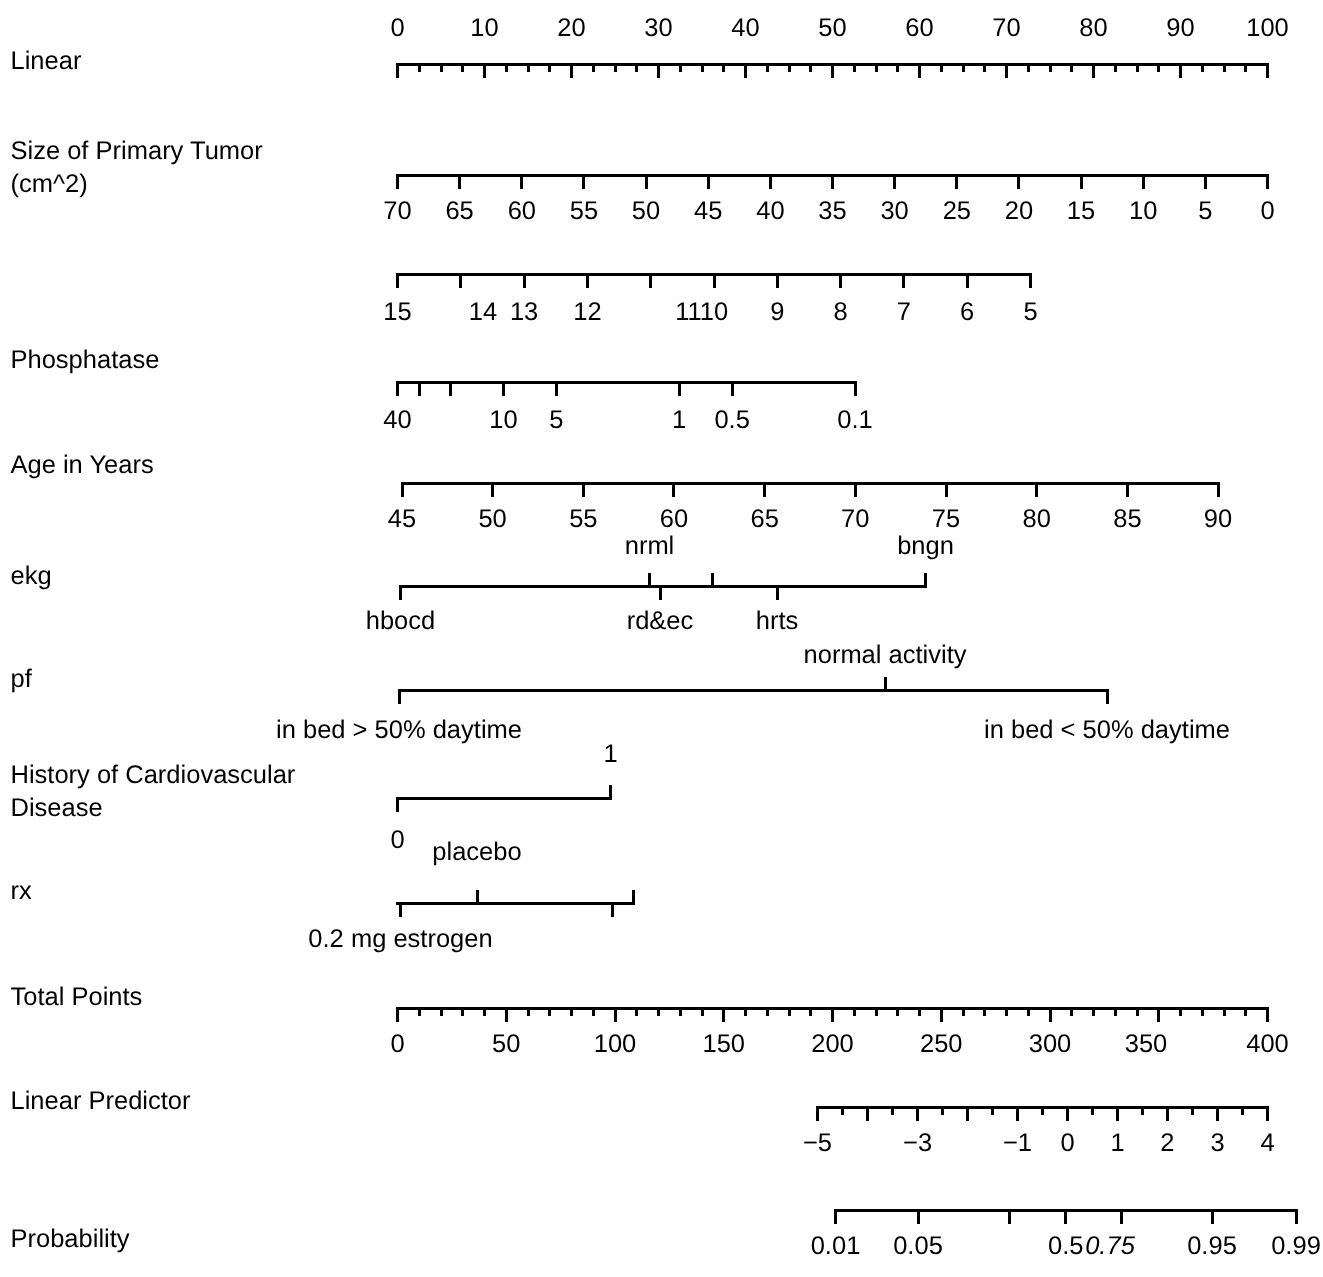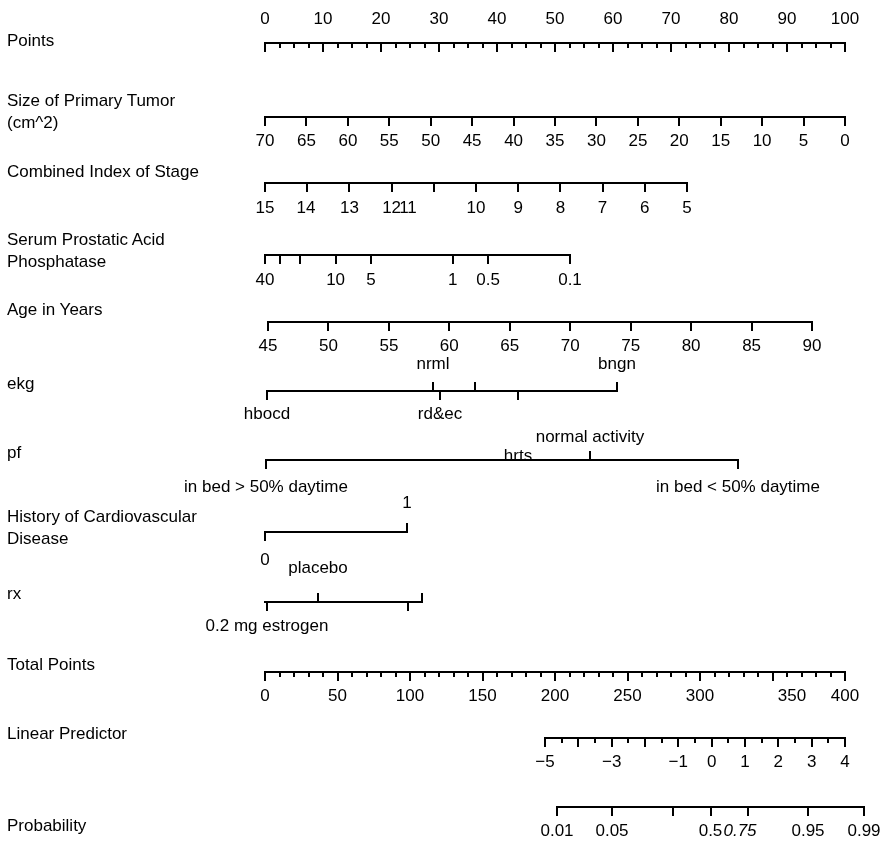--- a/index.html
+++ b/index.html
@@ -198,21 +198,21 @@
       <line x1="556" y1="807" x2="865" y2="807" stroke="#000000" stroke-width="2" shape-rendering="crispEdges"></line>
       <line x1="557" y1="807" x2="557" y2="816" stroke="#000000" stroke-width="2" shape-rendering="crispEdges"></line>
       <line x1="612" y1="807" x2="612" y2="816" stroke="#000000" stroke-width="2" shape-rendering="crispEdges"></line>
       <line x1="673" y1="807" x2="673" y2="816" stroke="#000000" stroke-width="2" shape-rendering="crispEdges"></line>
       <line x1="710.5" y1="807" x2="710.5" y2="816" stroke="#000000" stroke-width="2" shape-rendering="crispEdges"></line>
       <line x1="747.5" y1="807" x2="747.5" y2="816" stroke="#000000" stroke-width="2" shape-rendering="crispEdges"></line>
       <line x1="808" y1="807" x2="808" y2="816" stroke="#000000" stroke-width="2" shape-rendering="crispEdges"></line>
       <line x1="864" y1="807" x2="864" y2="816" stroke="#000000" stroke-width="2" shape-rendering="crispEdges"></line>
     </svg>
     <div class="axis-title" style="top: 30px;">
-      <span>Points</span>
+      <span>Linear</span>
     </div>
     <div class="tick-label" style="left: 265px; top: 10px;">0</div>
     <div class="tick-label" style="left: 323px; top: 10px;">10</div>
     <div class="tick-label" style="left: 381px; top: 10px;">20</div>
     <div class="tick-label" style="left: 439px; top: 10px;">30</div>
     <div class="tick-label" style="left: 497px; top: 10px;">40</div>
     <div class="tick-label" style="left: 555px; top: 10px;">50</div>
     <div class="tick-label" style="left: 613px; top: 10px;">60</div>
     <div class="tick-label" style="left: 671px; top: 10px;">70</div>
     <div class="tick-label" style="left: 729px; top: 10px;">80</div>
@@ -231,35 +231,33 @@
     <div class="tick-label" style="left: 513.6px; top: 132px;">40</div>
     <div class="tick-label" style="left: 555px; top: 132px;">35</div>
     <div class="tick-label" style="left: 596.4px; top: 132px;">30</div>
     <div class="tick-label" style="left: 637.9px; top: 132px;">25</div>
     <div class="tick-label" style="left: 679.3px; top: 132px;">20</div>
     <div class="tick-label" style="left: 720.7px; top: 132px;">15</div>
     <div class="tick-label" style="left: 762.1px; top: 132px;">10</div>
     <div class="tick-label" style="left: 803.6px; top: 132px;">5</div>
     <div class="tick-label" style="left: 845px; top: 132px;">0</div>
     <div class="axis-title" style="top: 161px;">
-      <span>Combined Index of Stage</span>
     </div>
     <div class="tick-label" style="left: 265px; top: 199px;">15</div>
-    <div class="tick-label" style="left: 306px; top: 199px;">14</div>
+    <div class="tick-label" style="left: 322px; top: 199px;">14</div>
     <div class="tick-label" style="left: 349.4px; top: 199px;">13</div>
     <div class="tick-label" style="left: 391.6px; top: 199px;">12</div>
-    <div class="tick-label" style="left: 408px; top: 199px;">11</div>
+    <div class="tick-label" style="left: 459px; top: 199px;">11</div>
     <div class="tick-label" style="left: 476px; top: 199px;">10</div>
     <div class="tick-label" style="left: 518.2px; top: 199px;">9</div>
     <div class="tick-label" style="left: 560.4px; top: 199px;">8</div>
     <div class="tick-label" style="left: 602.6px; top: 199px;">7</div>
     <div class="tick-label" style="left: 644.8px; top: 199px;">6</div>
     <div class="tick-label" style="left: 687px; top: 199px;">5</div>
     <div class="axis-title" style="top: 229px;">
-      <span>Serum Prostatic Acid</span>
       <span>Phosphatase</span>
     </div>
     <div class="tick-label" style="left: 265px; top: 271px;">40</div>
     <div class="tick-label" style="left: 335.6px; top: 271px;">10</div>
     <div class="tick-label" style="left: 370.9px; top: 271px;">5</div>
     <div class="tick-label" style="left: 452.8px; top: 271px;">1</div>
     <div class="tick-label" style="left: 488.1px; top: 271px;">0.5</div>
     <div class="tick-label" style="left: 570px; top: 271px;">0.1</div>
     <div class="axis-title" style="top: 299px;">
       <span>Age in Years</span>
@@ -273,21 +271,21 @@
     <div class="tick-label" style="left: 630.7px; top: 337px;">75</div>
     <div class="tick-label" style="left: 691.1px; top: 337px;">80</div>
     <div class="tick-label" style="left: 751.6px; top: 337px;">85</div>
     <div class="tick-label" style="left: 812px; top: 337px;">90</div>
     <div class="axis-title" style="top: 373px;">
       <span>ekg</span>
     </div>
     <div class="tick-label" style="left: 267px; top: 405px;">hbocd</div>
     <div class="tick-label" style="left: 433px; top: 355px;">nrml</div>
     <div class="tick-label" style="left: 440px; top: 405px;">rd&amp;ec</div>
-    <div class="tick-label" style="left: 518px; top: 405px; margin-top: 42px;">hrts</div>
+    <div class="tick-label" style="left: 518px; top: 405px;">hrts</div>
     <div class="tick-label" style="left: 617px; top: 355px;">bngn</div>
     <div class="axis-title" style="top: 442px;">
       <span>pf</span>
     </div>
     <div class="tick-label" style="left: 266px; top: 478px;">in bed &gt; 50% daytime</div>
     <div class="tick-label" style="left: 590px; top: 428px;">normal activity</div>
     <div class="tick-label" style="left: 738px; top: 478px;">in bed &lt; 50% daytime</div>
     <div class="axis-title" style="top: 506px;">
       <span>History of Cardiovascular</span>
       <span>Disease</span>
@@ -302,21 +300,21 @@
     <div class="axis-title" style="top: 654px;">
       <span>Total Points</span>
     </div>
     <div class="tick-label" style="left: 265px; top: 687px;">0</div>
     <div class="tick-label" style="left: 337.5px; top: 687px;">50</div>
     <div class="tick-label" style="left: 410px; top: 687px;">100</div>
     <div class="tick-label" style="left: 482.5px; top: 687px;">150</div>
     <div class="tick-label" style="left: 555px; top: 687px;">200</div>
     <div class="tick-label" style="left: 627.5px; top: 687px;">250</div>
     <div class="tick-label" style="left: 700px; top: 687px;">300</div>
-    <div class="tick-label" style="left: 792px; top: 687px;">350</div>
+    <div class="tick-label" style="left: 764px; top: 687px;">350</div>
     <div class="tick-label" style="left: 845px; top: 687px;">400</div>
     <div class="axis-title" style="top: 723px;">
       <span>Linear Predictor</span>
     </div>
     <div class="tick-label" style="left: 545px; top: 753px;">−5</div>
     <div class="tick-label" style="left: 611.7px; top: 753px;">−3</div>
     <div class="tick-label" style="left: 678.3px; top: 753px;">−1</div>
     <div class="tick-label" style="left: 711.7px; top: 753px;">0</div>
     <div class="tick-label" style="left: 745px; top: 753px;">1</div>
     <div class="tick-label" style="left: 778.3px; top: 753px;">2</div>

